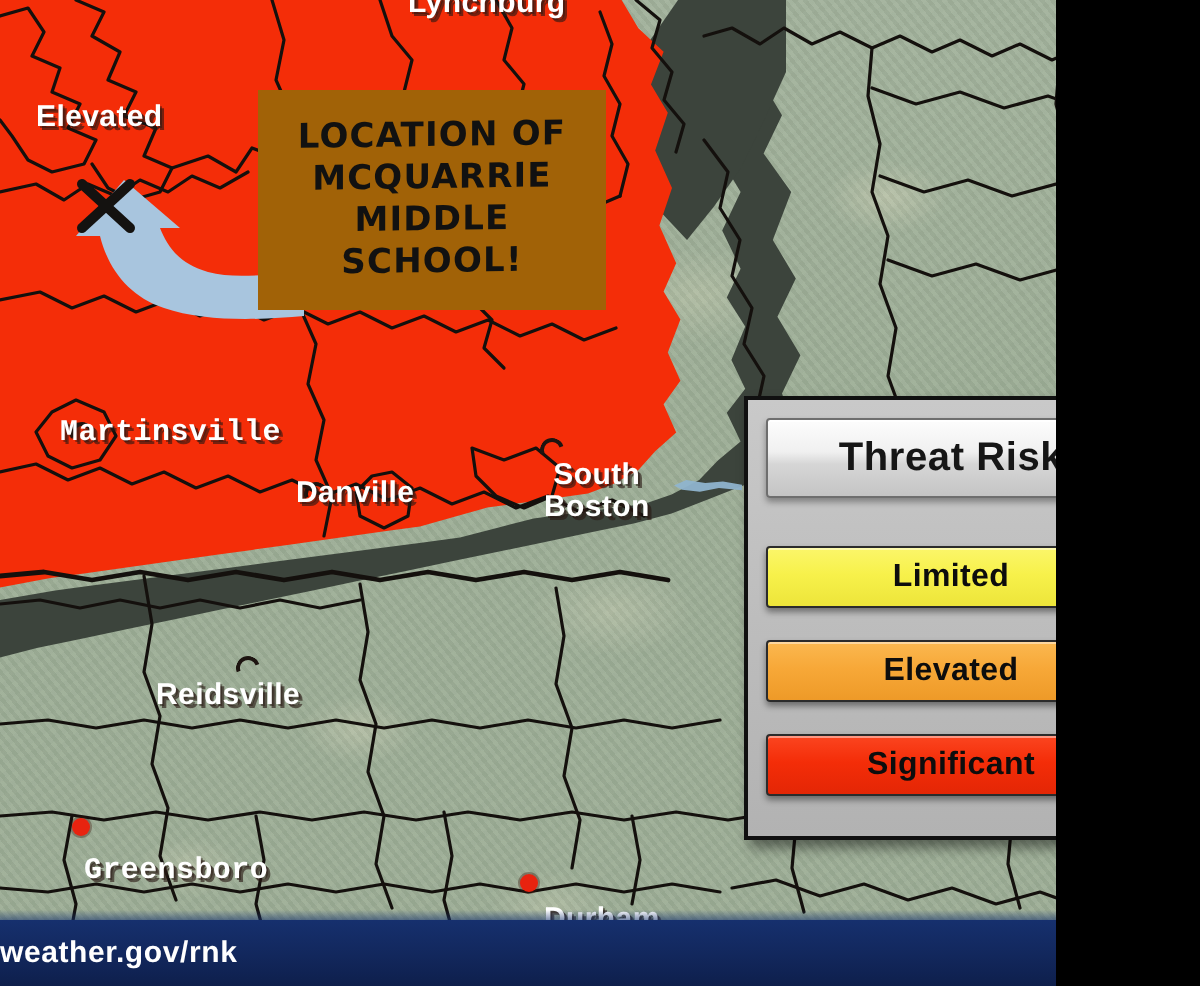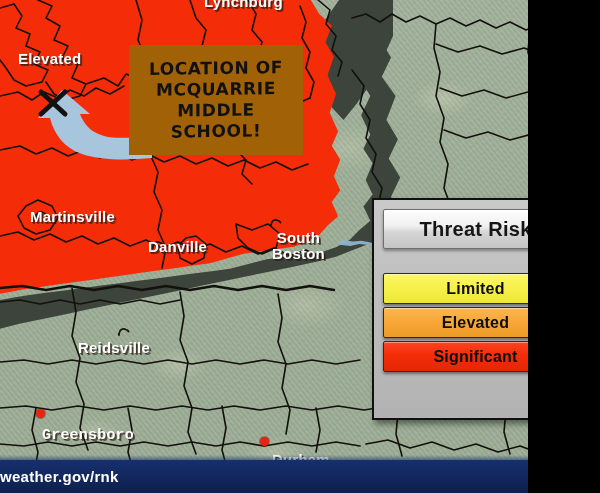--- a/index.html
+++ b/index.html
@@ -182,21 +182,21 @@
     box-shadow:0 2px 3px rgba(0,0,0,.35), inset 0 1px 0 #fff;
     margin-bottom:24px;
   }
   .legend-row{
     height:29px;
     border:1px solid #2b2b2b;
     border-radius:2px;
     display:flex;align-items:center;justify-content:center;
     font-size:16px;font-weight:bold;color:#0d0d0d;
     letter-spacing:.2px;
-    margin-bottom:3px;
+    margin-bottom:16px;
     box-shadow:0 2px 3px rgba(0,0,0,.42), inset 0 1px 0 rgba(255,255,255,.45);
   }
   .legend-row:last-child{margin-bottom:0;}
 
   
   #footer{
     position:absolute;left:0;bottom:0;
     width:600px;height:33px;
     background:linear-gradient(180deg,#16306E 0%,#12275C 55%,#0E1F4C 100%);
     display:flex;align-items:center;justify-content:flex-start;
@@ -287,21 +287,21 @@
   <div class="county-seat" style="left:152px;top:241px;"></div>
   <div class="county-seat" style="left:270px;top:219px;"></div>
   <div class="county-seat" style="left:118px;top:328px;"></div>
   <div class="city-dot" style="left:36px;top:409px;"></div>
   <div class="city-dot" style="left:260px;top:437px;"></div>
 
   <div class="city" style="left:204px;top:-6px;">Lynchburg</div>
 
   <div class="city" style="left:18px;top:51px;">Elevated</div>
 
-  <div class="city" style="left:30px;top:209px;">Martinsville</div>
+  <div class="city" style="left:30px;top:209px;font-family:Liberation Mono, monospace;">Martinsville</div>
 
   <div class="city" style="left:148px;top:239px;">Danville</div>
 
   <div class="city two-line" style="left:272px;top:230px;">
     <div>South</div>
     <div>Boston</div>
   </div>
 
   <div class="city" style="left:78px;top:340px;">Reidsville</div>
 

